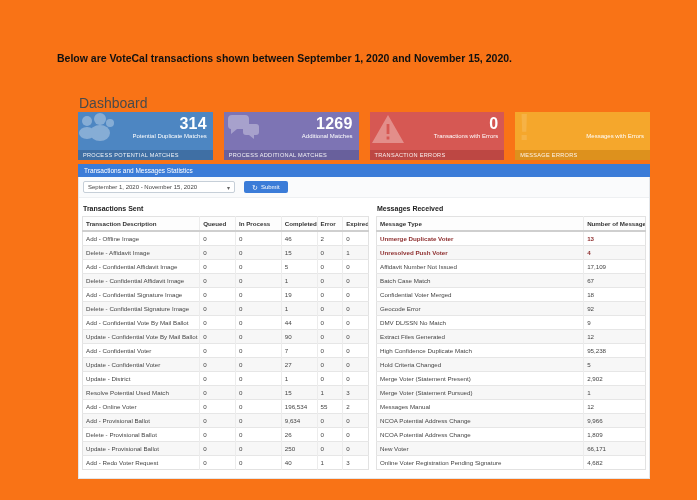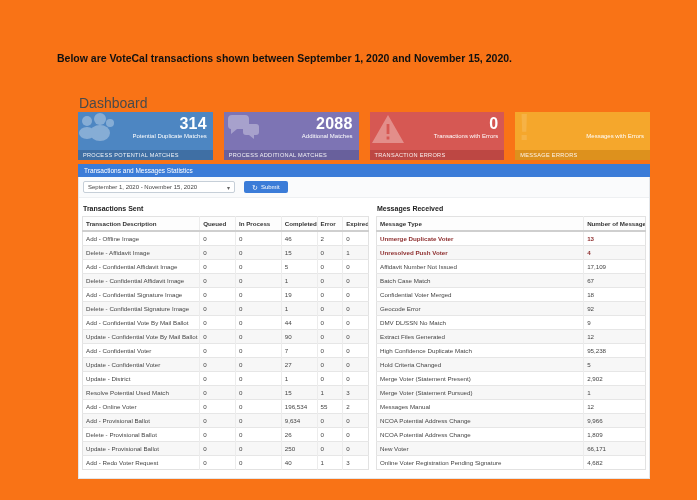--- a/index.html
+++ b/index.html
@@ -70,21 +70,21 @@
         <div class="footer" style="background-color: rgb(63, 111, 164);">PROCESS POTENTIAL MATCHES</div>
       </div>
 
       <div class="card" style="background-color: rgb(125, 116, 180);">
         <span class="icon-wrap">
           <svg width="36" height="30" viewBox="0 0 36 30" fill="#ffffff">
             <path d="M3 6 q0-4 4-4 h13 q4 0 4 4 v6 q0 4-4 4 h-8 l-6 5 v-5 q-3 0-3-4 Z"></path>
             <path d="M18 14 q0-3 3-3 h10 q3 0 3 3 v5 q0 3-3 3 h-2 v4 l-5-4 h-3 q-3 0-3-3 Z"></path>
           </svg>
         </span>
-        <div class="num">2088</div>
+        <div class="num">1269</div>
         <div class="label">Additional Matches</div>
         <div class="footer" style="background-color: rgb(104, 96, 156);">PROCESS ADDITIONAL MATCHES</div>
       </div>
 
       <div class="card" style="background-color: rgb(214, 88, 83);">
         <span class="icon-wrap">
           <svg width="34" height="32" viewBox="0 0 34 32" fill="#ffffff">
             <path fill-rule="evenodd" d="M17 2 L33 30 L1 30 Z M15.6 11 h2.8 v10 h-2.8 Z M15.6 23.5 h2.8 v3 h-2.8 Z"></path>
           </svg>
         </span>

